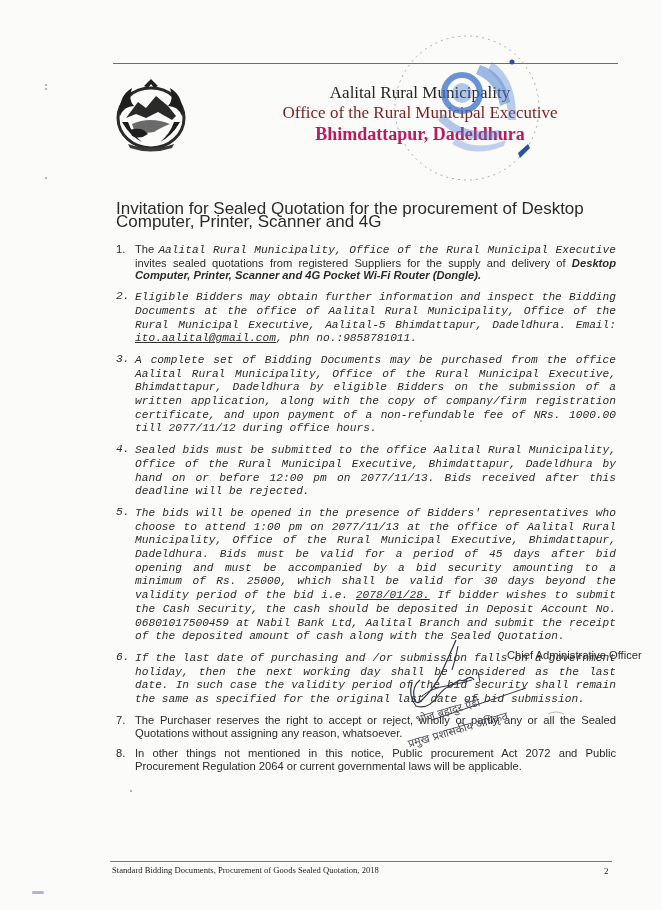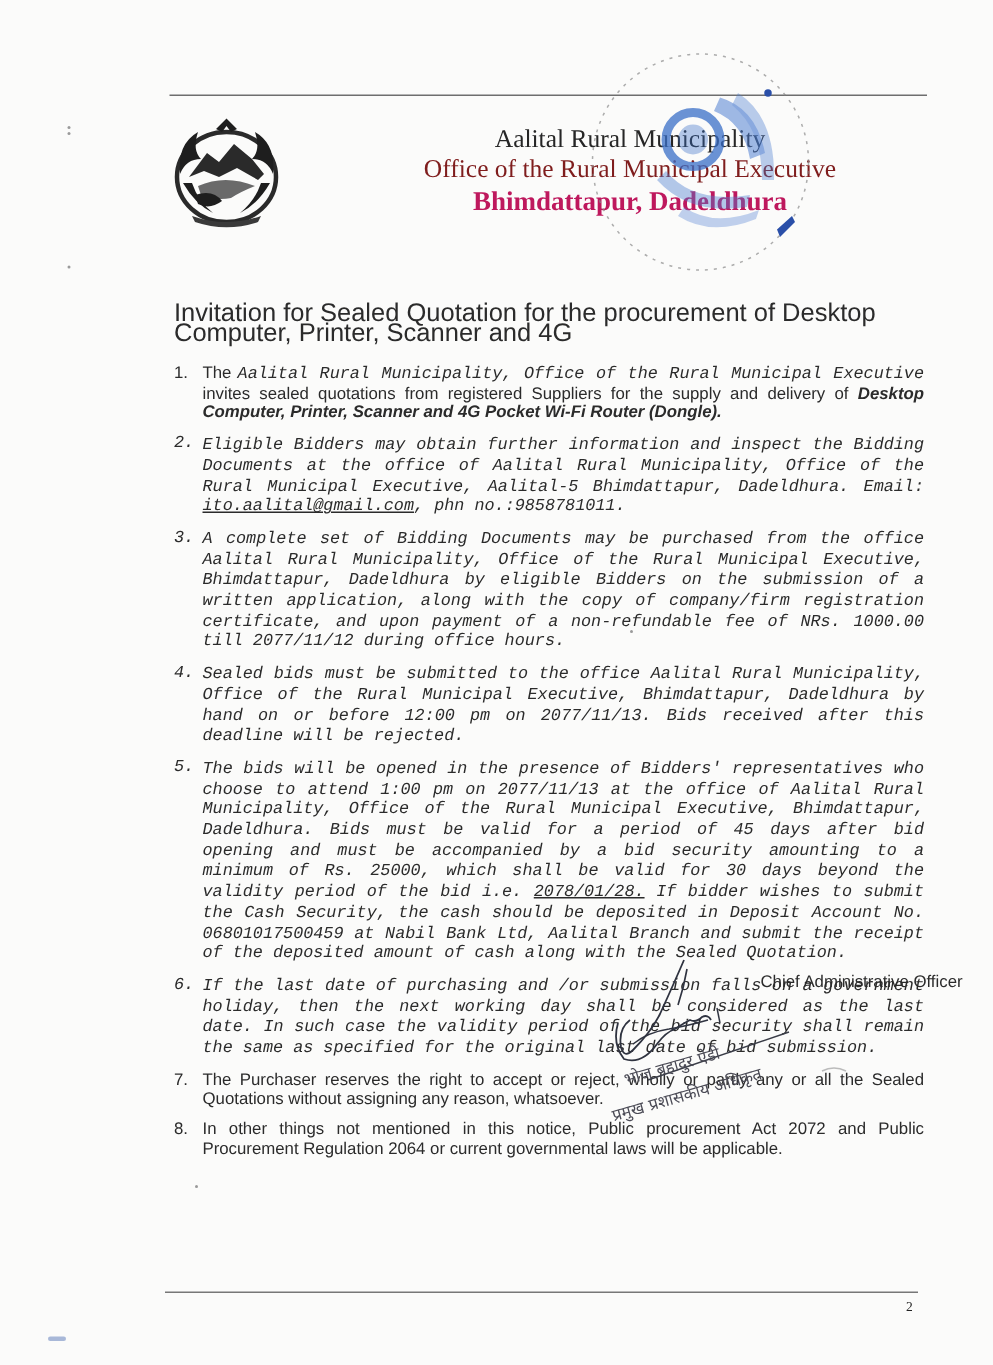--- a/index.html
+++ b/index.html
@@ -267,15 +267,16 @@
   </div>
 
   <div class="speck" style="left:45px;top:84px;"></div>
   <div class="speck" style="left:45px;top:88px;"></div>
   <div class="speck" style="left:45px;top:177px;"></div>
   <div class="speck" style="left:130px;top:790px;"></div>
   <div class="speck" style="left:420px;top:420px;"></div>
   <div class="blue-mark"></div>
 
   <div class="footer-rule"></div>
+  <div class="footer-text">Standard Bidding Documents, Procurement of Goods Sealed Quotation, 2018</div>
   <div class="page-number">2</div>
 
 </div>
 
 </body></html>

